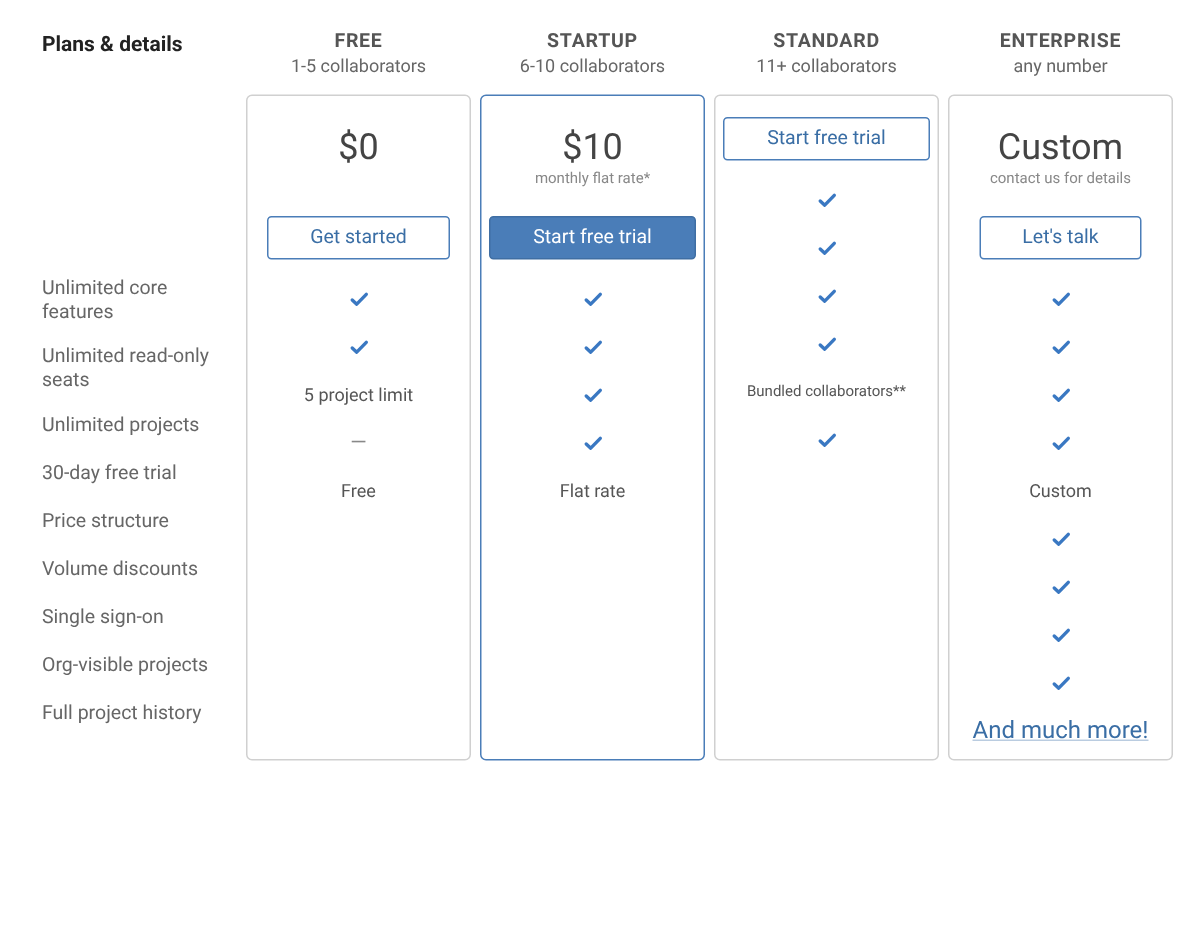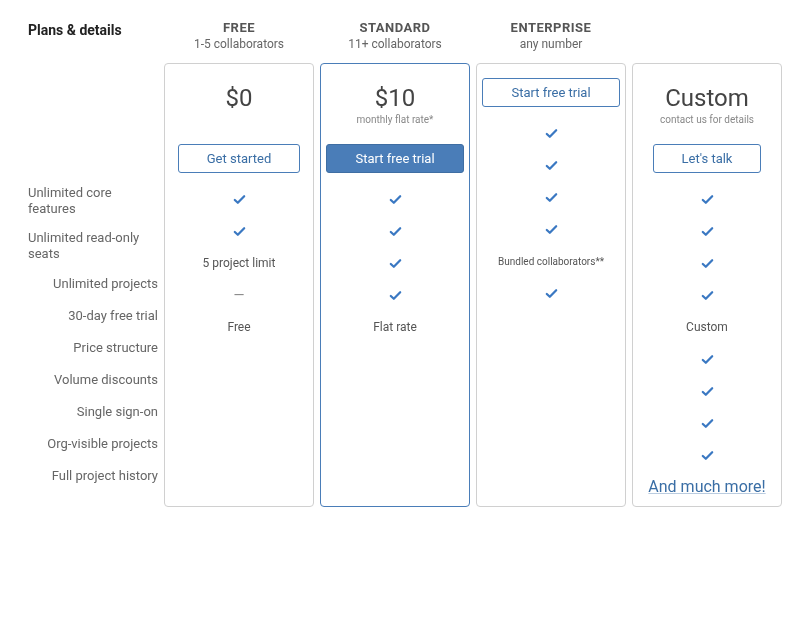--- a/index.html
+++ b/index.html
@@ -133,32 +133,35 @@
   
   .cols {
     display: grid;
     grid-template-columns: 130px repeat(4, 150px);
     gap: 0 6px;
     margin-top: 12px;
   }
   .labels-col {
     display: flex;
     flex-direction: column;
-    align-items: flex-end;
   }
   .labels-col .spacer-top { height: 116px; } 
 </style>
 </head>
 <body>
 
 <div class="pricing-table">
   <div class="corner-heading">Plans &amp; details</div>
   <div class="col-head">
     <div class="plan-name">FREE</div>
     <div class="plan-sub">1-5 collaborators</div>
+  </div>
+  <div class="col-head">
+    <div class="plan-name">STARTUP</div>
+    <div class="plan-sub">6-10 collaborators</div>
   </div>
   <div class="col-head">
     <div class="plan-name">STANDARD</div>
     <div class="plan-sub">11+ collaborators</div>
   </div>
   <div class="col-head">
     <div class="plan-name">ENTERPRISE</div>
     <div class="plan-sub">any number</div>
   </div>
 </div>

